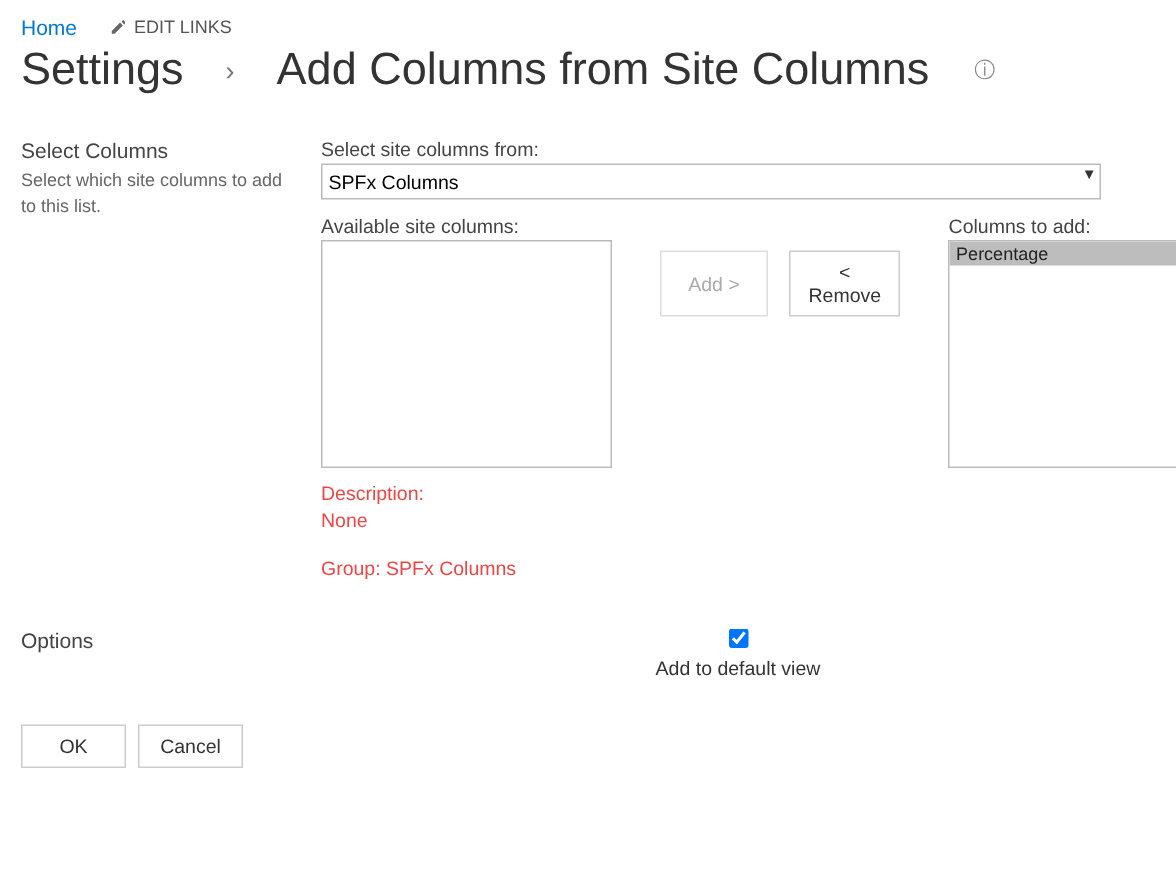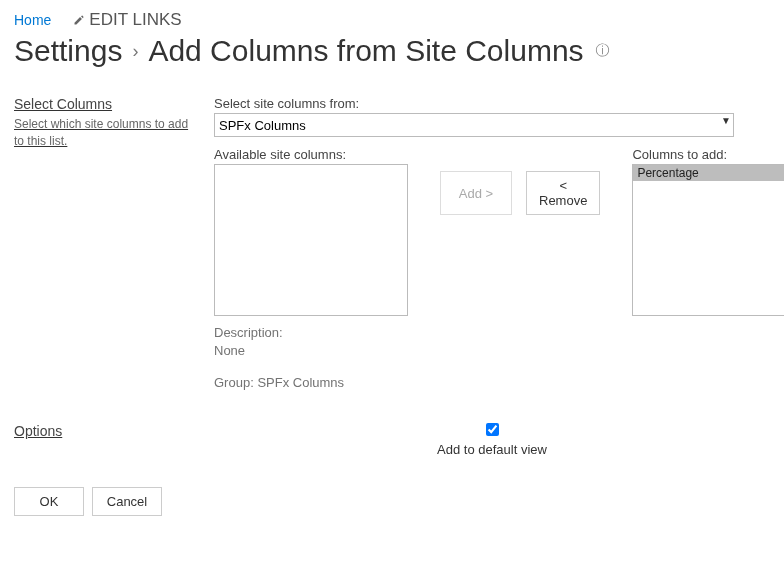--- a/index.html
+++ b/index.html
@@ -6,43 +6,43 @@
   body {
     font-family: "Segoe UI", "Segoe UI Light", Arial, sans-serif;
     font-size: 13px;
     color: #333;
     background: #fff;
     padding: 6px 14px;
     width: 784px;
   }
   .topnav { display: flex; align-items: center; gap: 22px; margin-bottom: 2px; padding-top: 4px;}
   .topnav a { color: #0078d4; text-decoration: none; font-size: 14px; }
-  .editlinks { color: #555; font-size: 17px; display: flex; align-items: center; gap: 4px; }
+  .editlinks { color: #555; font-size: 12px; display: flex; align-items: center; gap: 4px; }
   .pencil { display:inline-block; width:12px; height:12px; }
-  h1.breadcrumb { font-size: 30px; font-weight: 200; color: #333; margin: 4px 0 28px 0; display:flex; align-items:center; gap:6px;}
+  h1.breadcrumb { font-size: 30px; font-weight: 200; color: #333; margin: 4px 0 28px 0; display:flex; align-items:center; gap:24px;}
   .bc-settings { color:#333; }
   .bc-sep { font-size:18px; color:#777; padding:0 4px;}
   .info-icon { font-size:14px; color:#888; margin-left:6px; }
   .section { display:flex; margin-bottom: 30px;}
-  .left { width: 200px; flex:0 0 200px; padding-right: 15px; text-decoration: underline;}
+  .left { width: 200px; flex:0 0 200px; padding-right: 15px;}
   .left h3 { font-size: 14px; font-weight: 400; color: #444; margin-bottom: 4px;}
   .left p { font-size: 12px; color: #666; line-height: 1.4;}
   .right { flex: 1; }
   .field-label { font-size: 13px; color: #444; margin-bottom: 2px; display:block;}
   .select-wrap { position: relative; width: 520px; margin-bottom: 10px;}
   select.dropdown { width: 100%; height: 24px; border: 1px solid #bbb; background: #fff; font-size:13px; padding: 0 4px; appearance:none;}
   .select-arrow { position:absolute; right:3px; top:2px; font-size:10px; color:#333; pointer-events:none;}
   .picker-row { display:flex; align-items:flex-start; gap: 32px; }
   .col { }
   .listbox { border:1px solid #bbb; width: 194px; height: 152px; background:#fff; overflow:auto; font-size:12px;}
   .listbox .item { padding: 0px 4px; background:#bdbdbd; color:#222; line-height:16px;}
   .mid-buttons { display:flex; gap:14px; padding-top: 24px;}
   .btn { border:1px solid #ccc; background:#fff; padding: 6px 12px; font-size:13px; color:#333; cursor:pointer; min-width: 72px;}
   .btn.disabled { color:#aaa; border-color:#ddd; cursor:default;}
-  .meta { margin-top: 8px; font-size:13px; color:#737373; line-height:1.4;}
+  .meta { margin-top: 8px; font-size:13px; color:#ef4444; line-height:1.4;}
   .meta .group { margin-top: 14px;}
   .checkbox-row { display:flex; align-items:center; gap:6px; font-size:13px; color:#333;flex-direction:column;}
   .footer-buttons { display:flex; gap:8px; margin-top: 30px; padding-right: 4px;}
   .footer-buttons .btn { min-width: 70px; text-align:center;}
 </style>
 </head>
 <body>
 
 <div class="topnav">
   <a href="#">Home</a>

